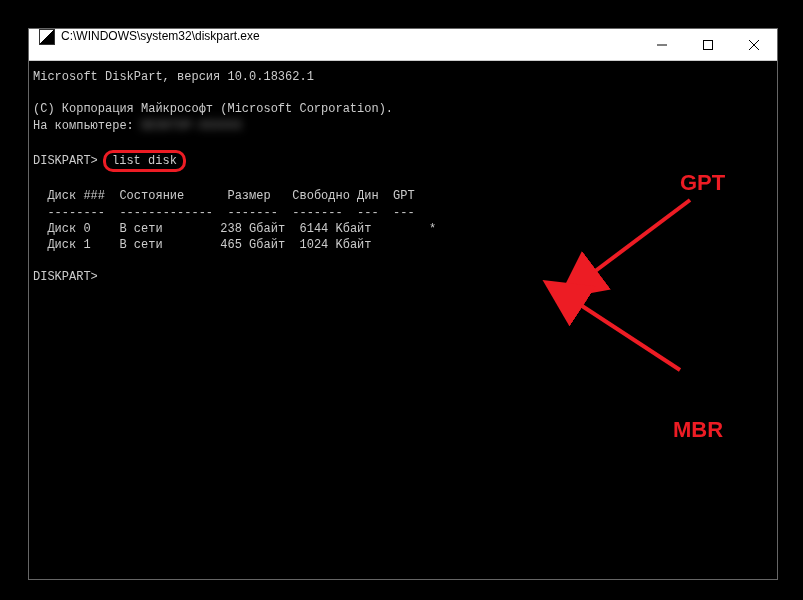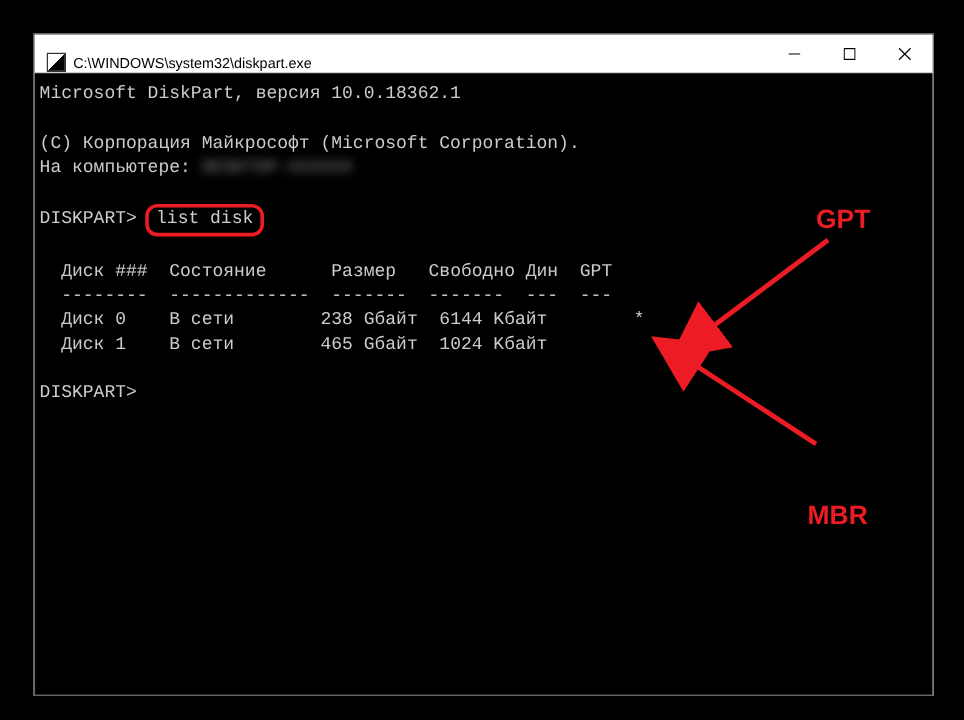--- a/index.html
+++ b/index.html
@@ -19,21 +19,21 @@
       height: 552px;
       background: #fff;
       border: 1px solid #666;
       display: flex;
       flex-direction: column;
     }
     .titlebar {
       height: 32px;
       background: #fff;
       display: flex;
-      align-items: flex-end;
+      align-items: flex-start;
       border-bottom: 1px solid #ccc;
     }
     .titlebar-icon {
       width: 16px;
       height: 16px;
       margin-left: 10px;
       margin-right: 6px;
       border: 1px solid #333;
       background: linear-gradient(135deg, #fff 50%, #000 50%);
     }
@@ -54,21 +54,21 @@
       justify-content: center;
       font-family: 'Segoe UI', sans-serif;
       font-size: 11px;
       color: #000;
       cursor: pointer;
     }
     .terminal {
       flex: 1;
       background: #000;
       color: #ccc;
-      font-size: 15px;
+      font-size: 12px;
       padding: 8px 4px;
       line-height: 1.35;
       white-space: pre;
       overflow: hidden;
       position: relative;
     }
     .blurred {
       filter: blur(4px);
       color: #888;
       display: inline-block;

